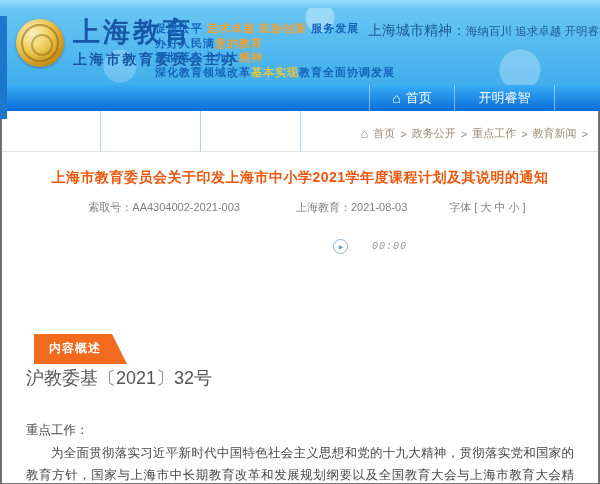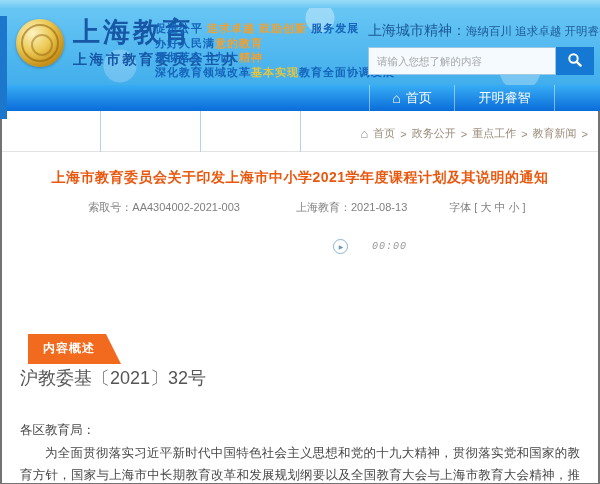--- a/index.html
+++ b/index.html
@@ -60,21 +60,21 @@
     border-bottom:1px solid #e3e3e3; }
   .cell-line { position:absolute; top:0; width:1px; height:41px; background:#b6d2e6; }
   .cl1 { left:98px; } .cl2 { left:198px; } .cl3 { left:298px; }
   .breadcrumb { position:absolute; right:10px; top:15px; display:flex; align-items:center;
     gap:5px; font-size:11px; color:#9b8c79; white-space:nowrap; }
   .bc-home-icon { color:#8a8a8a; font-size:13px; line-height:1; }
   .bc-link { cursor:pointer; }
   .bc-sep { color:#9b8c79; }
 
   
-  .article { position:relative; height:331px; background:#fff; margin:0 2px; padding:0 18px; }
+  .article { position:relative; height:331px; background:#fff; margin:0 2px; padding:0 24px; }
   .art-title { font-size:14px; font-weight:bold; color:#e9580f; text-align:center;
     padding-top:17px; letter-spacing:.5px; }
   .meta { display:flex; justify-content:center; gap:0; margin-top:13px; font-size:11px;
     color:#808080; }
   .meta-group { margin:0 28px; }
   .meta-font { margin:0 14px; cursor:pointer; }
 
   .audio-row { display:flex; justify-content:center; align-items:center; gap:24px;
     margin-top:24px; transform:translateX(70px); }
   .play-btn { width:15px; height:15px; border-radius:50%; border:1px solid #8ab4d0;
@@ -122,31 +122,20 @@
       </div>
       <div class="slogan-line">
         <span class="sb">深化教育领域改革</span><span class="sy">基本实现</span><span class="sb">教育全面协调发展</span>
       </div>
     </div>
 
     <div class="header-right">
       <div class="city-spirit">
         <span class="cs-label">上海城市精神：</span><span class="cs-text">海纳百川 追求卓越 开明睿智 大气谦和</span>
       </div>
-      <div class="search-row">
-        <input class="search-input" type="text" placeholder="请输入您想了解的内容" style="">
-        <button class="search-btn">
-          <span>
-            <svg width="16" height="16" viewBox="0 0 16 16">
-              <circle cx="6.5" cy="6.5" r="4.2" fill="none" stroke="#ffffff" stroke-width="2"></circle>
-              <line x1="9.8" y1="9.8" x2="13.6" y2="13.6" stroke="#ffffff" stroke-width="2.4" stroke-linecap="round"></line>
-            </svg>
-          </span>
-        </button>
-      </div>
     </div>
   </header>
 
   <nav class="nav-bar">
     <div class="nav-spacer"></div>
     <div class="nav-item home">
       <span class="home-glyph">⌂</span>
       <span>首页</span>
     </div>
     <div class="nav-item news">
@@ -170,34 +159,34 @@
       <span class="bc-link">教育新闻</span>
       <span class="bc-sep">&gt;</span>
     </div>
   </div>
 
   <main class="article">
     <h1 class="art-title">上海市教育委员会关于印发上海市中小学2021学年度课程计划及其说明的通知</h1>
 
     <div class="meta">
       <span class="meta-group"><span>索取号：</span><span>AA4304002-2021-003</span></span>
-      <span class="meta-group"><span>上海教育：</span><span>2021-08-13</span></span>
+      <span class="meta-group"><span>上海教育：</span><span>2021-08-03</span></span>
       <span class="meta-font">字体 [ 大 中 小 ]</span>
     </div>
 
     <div class="audio-row">
       <span class="play-btn">
         <span class="play-glyph">▶</span>
       </span>
       <span class="audio-time">00:00</span>
     </div>
 
     <div class="section-tag">内容概述</div>
 
     <div class="doc-ref">沪教委基〔2021〕32号</div>
 
     <div class="body-text">
-      <p class="salutation">各区教育局：</p>
+      <p class="salutation">重点工作：</p>
       <p class="para">为全面贯彻落实习近平新时代中国特色社会主义思想和党的十九大精神，贯彻落实党和国家的教育方针，国家与上海市中长期教育改革和发展规划纲要以及全国教育大会与上海市教育大会精神，推进国家统编三科教材使用工作，深入实施素质教育，深化教育教学改革，切实减轻中小学生过重的课业负担，促进中小学生身心健康发展，根据《中共中央 国务院关于全面加强新时代大中小学劳动教育的意见》（中发〔2020〕7号）、《中共中央 国务院关于深化教育教学改革全面提高义务教</p>
     </div>
   </main>
 
 </div>
 
 </body></html>

